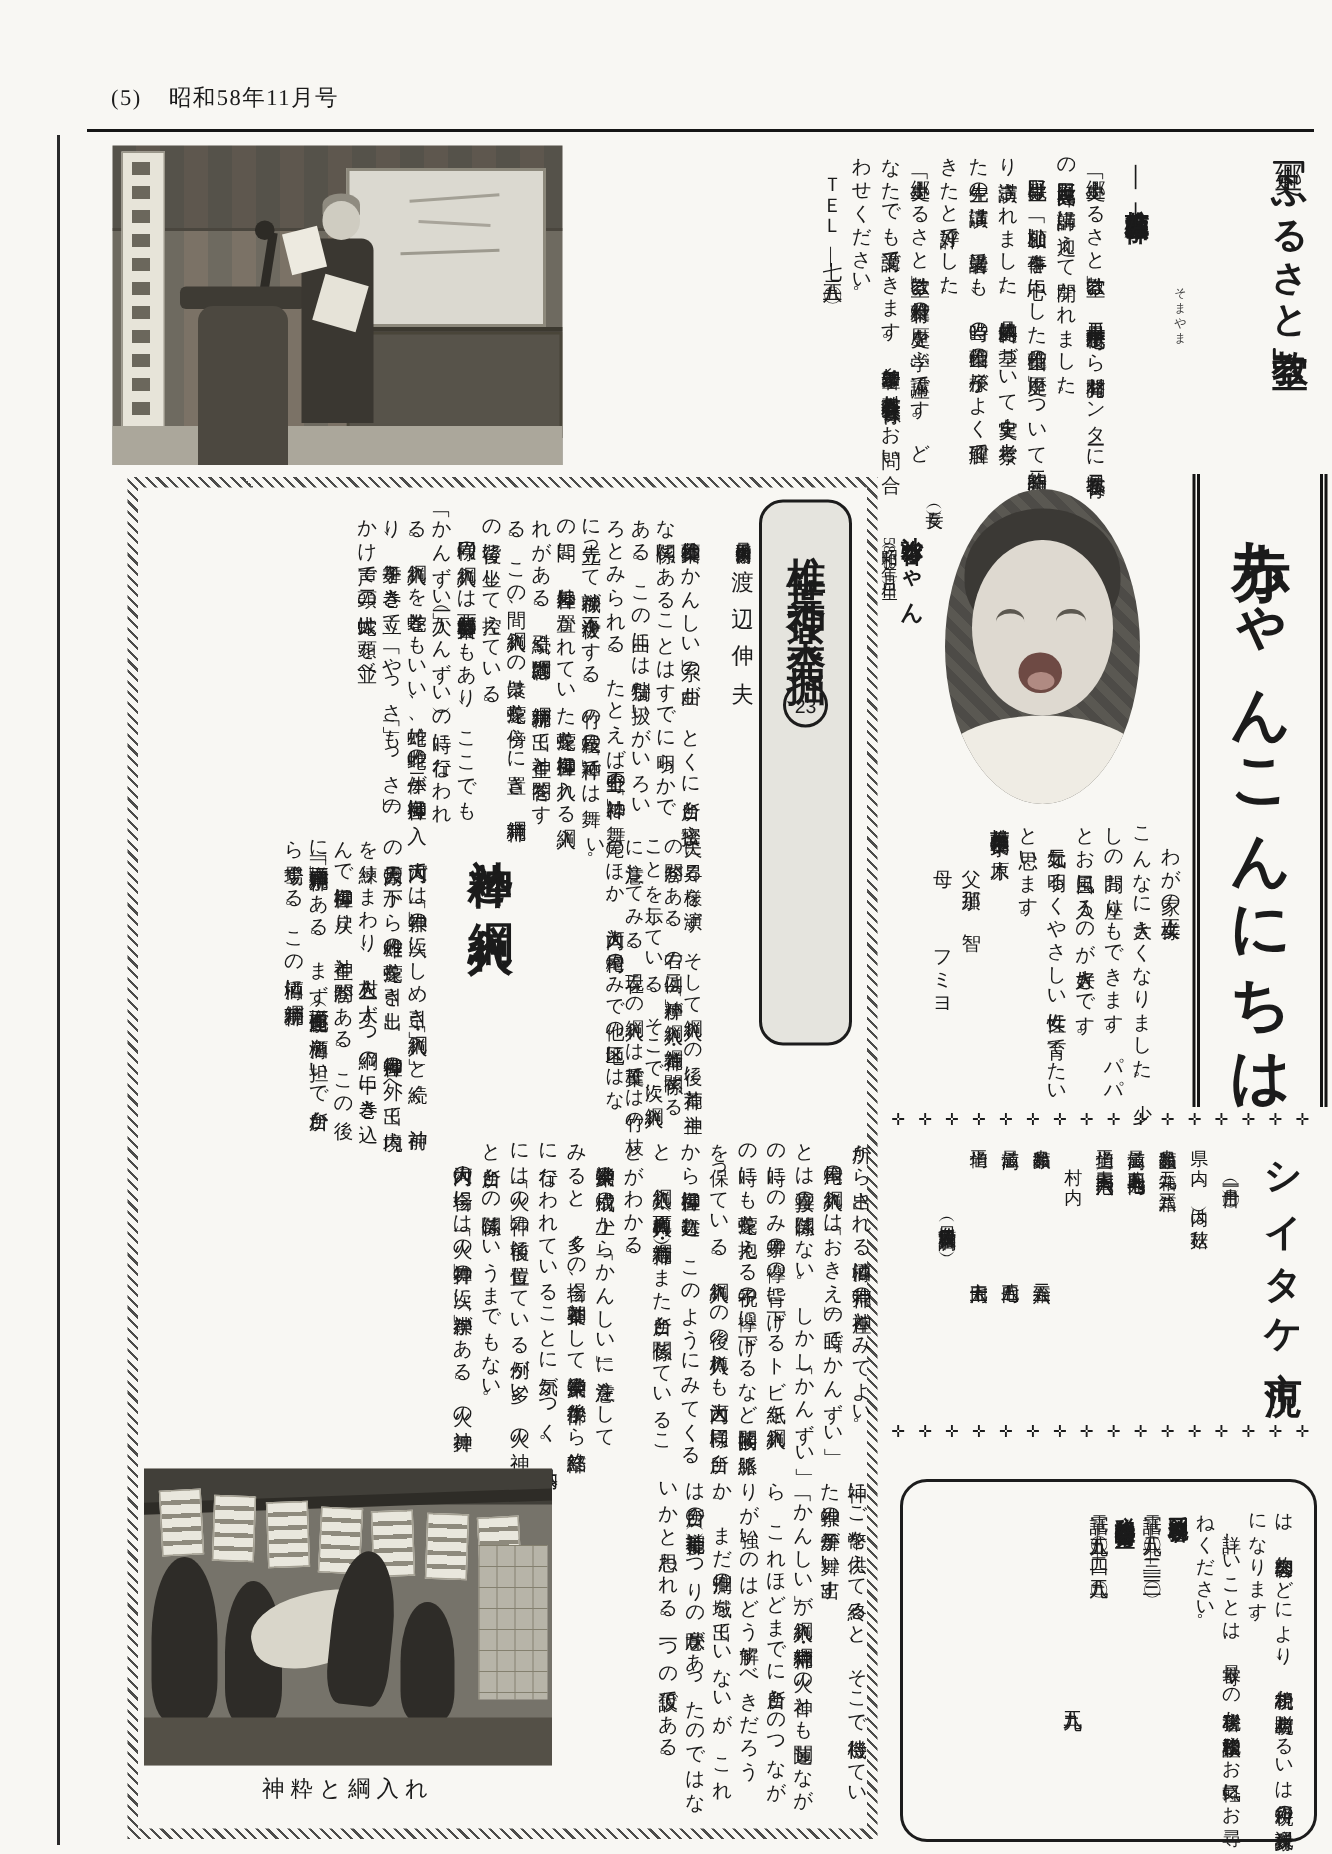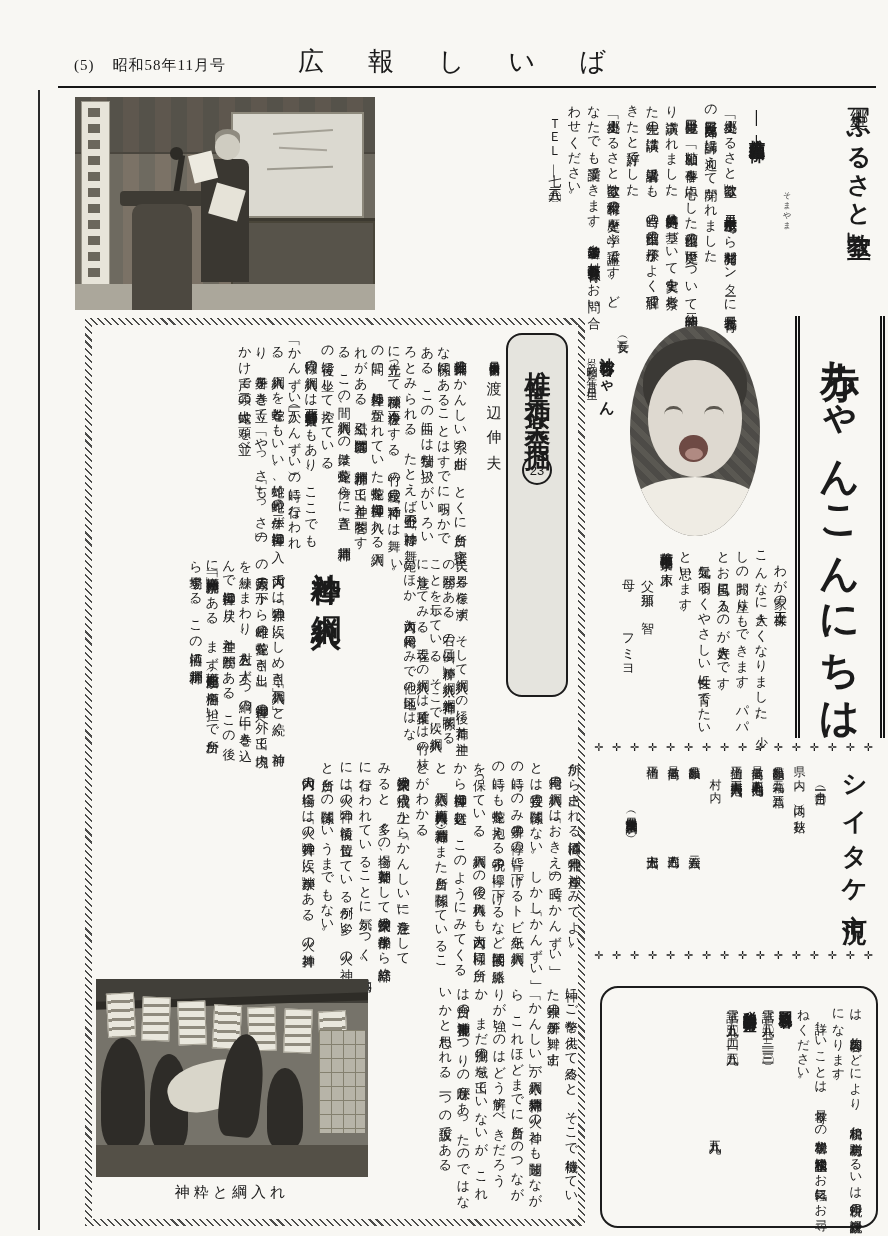--- a/index.html
+++ b/index.html
@@ -132,21 +132,20 @@
   #tax-content .tx-office{font-size:13.5px;font-weight:bold;line-height:18px;letter-spacing:1px;}
 </style>
 </head>
 <body>
 
 <div id="page">
 
   <div id="issue-label" class="abs">
     <span>(5)</span><span>昭和58年11月号</span>
   </div>
-  <div id="masthead" class="abs">広報しいば</div>
   <div id="header-rule" class="abs"></div>
   <div id="left-rule" class="abs"></div>
 
   <div id="photo-lecture" class="abs">
     <div class="abs pl-topband"></div>
     <div class="abs pl-banner"></div>
     <div class="abs pl-banner-ink"></div>
     <div class="abs pl-whiteboard"></div>
     <div class="abs pl-wbl1"></div>
     <div class="abs pl-wbl2"></div>

